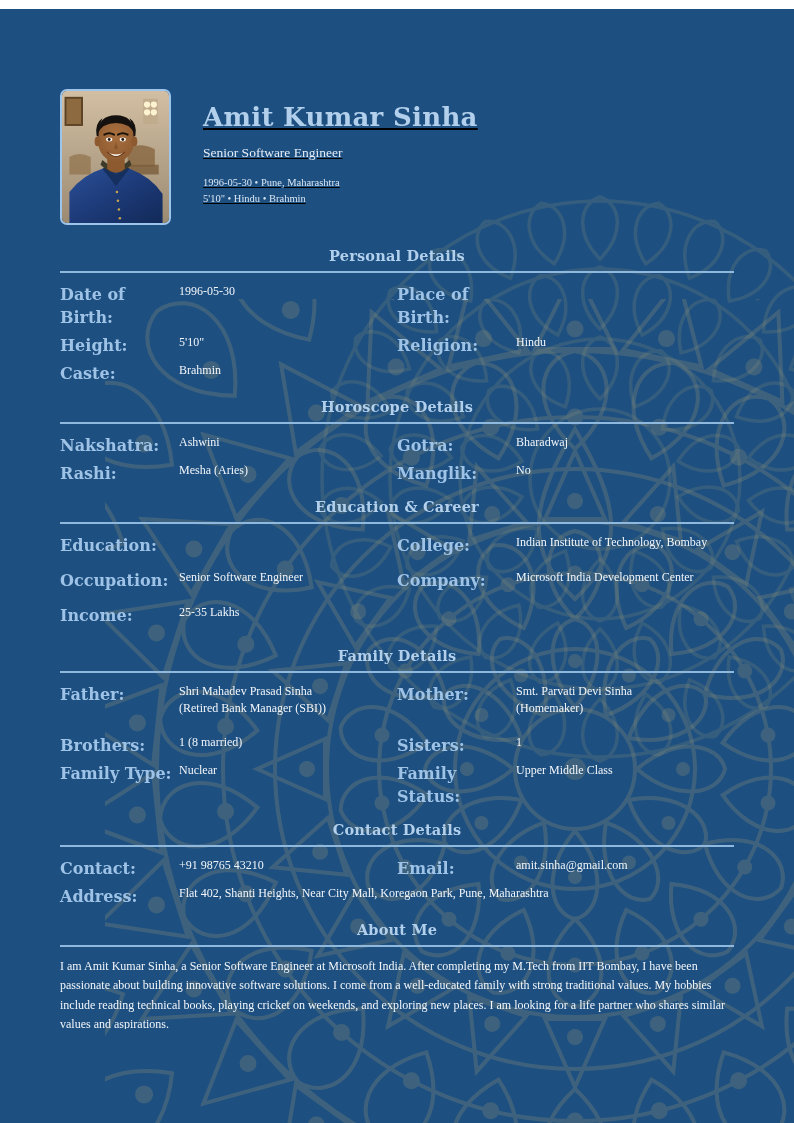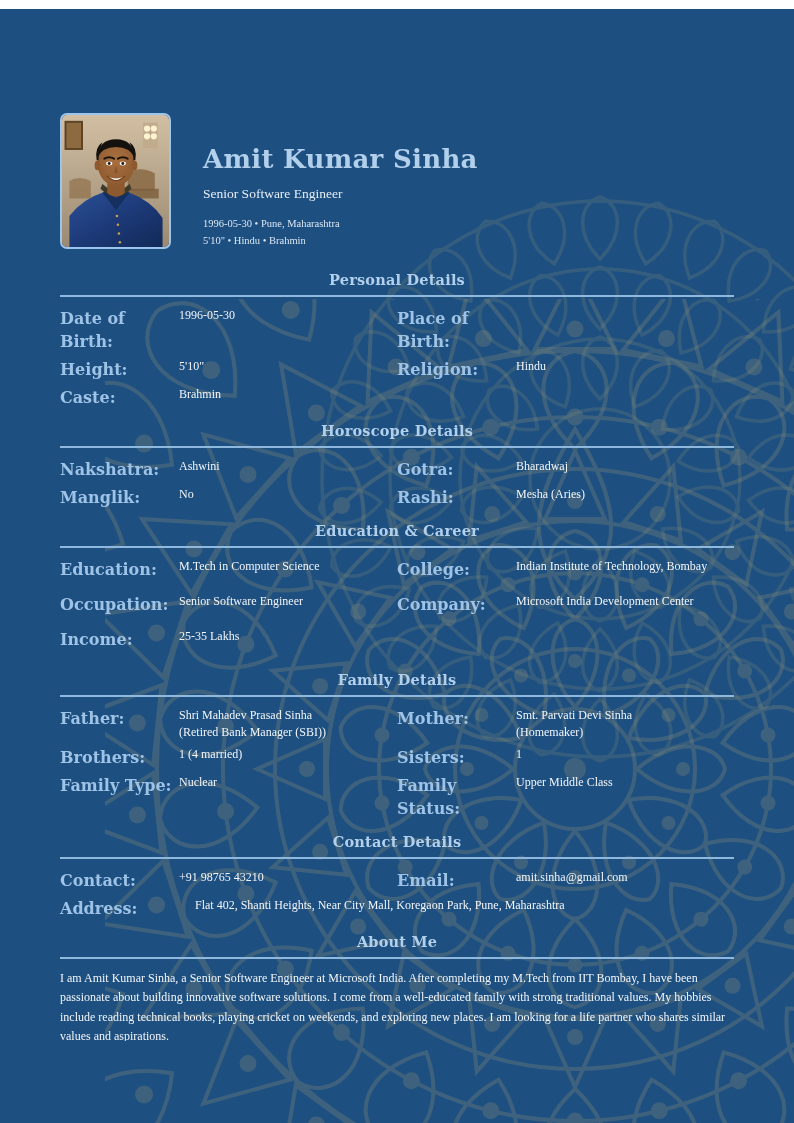--- a/index.html
+++ b/index.html
@@ -62,23 +62,24 @@
 
   #content {
     position: relative;
     z-index: 2;
     padding: 0 60px;
   }
 
   
   .header {
     display: flex;
-    align-items: flex-end;
-    padding-top: 104px;
+    align-items: flex-start;
+    padding-top: 80px;
     margin-bottom: 22px;
+    text-decoration: underline;
   }
   .photo-frame {
     width: 111px;
     height: 136px;
     border: 2.5px solid #9dc4ea;
     border-radius: 7px;
     overflow: hidden;
     flex: 0 0 auto;
     background: #2a3a4a;
     box-sizing: border-box;
@@ -131,42 +132,42 @@
     display: flex;
     flex-wrap: wrap;
   }
   .cell {
     width: 50%;
     display: flex;
     box-sizing: border-box;
     margin-bottom: 5px;
     align-items: flex-start;
   }
-  .cell.full { width: 100%; gap: 16px; }
+  .cell.full { width: 100%; }
   .lbl {
     font-family: "DejaVu Serif", "Liberation Serif", serif;
     font-size: 16px;
     font-weight: bold;
     color: #9ec3e6;
     width: 119px;
     flex: 0 0 119px;
     line-height: 1.45;
   }
   .val {
     font-size: 12px;
     color: #f2f6fa;
     line-height: 1.45;
     flex: 1 1 auto;
     white-space: pre-line;
   }
   .cell.full .val { flex: 1 1 auto; }
 
   
   .grid.edu .cell { margin-bottom: 12px; }
-  .grid.fam .cell.two-line { margin-bottom: 4px; justify-content: space-between; }
+  .grid.fam .cell.two-line { margin-bottom: 16px; justify-content: space-between; }
 
   
   .about-text {
     font-size: 12px;
     color: #f2f6fa;
     line-height: 1.62;
     text-align: left;
     margin: 0;
     max-height: 72px;
     overflow: hidden;
@@ -706,36 +707,35 @@
           <div class="grid">
             <div class="cell">
               <div class="lbl">Nakshatra:</div>
               <div class="val">Ashwini</div>
             </div>
             <div class="cell">
               <div class="lbl">Gotra:</div>
               <div class="val">Bharadwaj</div>
             </div>
             <div class="cell">
+              <div class="lbl">Rashi:</div>
+              <div class="val">Mesha (Aries)</div>
+            </div>
+            <div class="cell">
               <div class="lbl">Manglik:</div>
               <div class="val">No</div>
-            </div>
-            <div class="cell">
-              <div class="lbl">Rashi:</div>
-              <div class="val">Mesha (Aries)</div>
             </div>
           </div>
         </div>
         <div class="section">
           <div class="section-title">Education &amp; Career</div>
           <div class="rule"></div>
           <div class="grid edu">
             <div class="cell">
               <div class="lbl">Education:</div>
-              <div class="val">M.Tech in Computer Science</div>
             </div>
             <div class="cell">
               <div class="lbl">College:</div>
               <div class="val">Indian Institute of Technology, Bombay</div>
             </div>
             <div class="cell">
               <div class="lbl">Occupation:</div>
               <div class="val">Senior Software Engineer</div>
             </div>
             <div class="cell">
@@ -757,21 +757,21 @@
               <div class="val">Shri Mahadev Prasad Sinha
 (Retired Bank Manager (SBI))</div>
             </div>
             <div class="cell two-line">
               <div class="lbl">Mother:</div>
               <div class="val">Smt. Parvati Devi Sinha
 (Homemaker)</div>
             </div>
             <div class="cell">
               <div class="lbl">Brothers:</div>
-              <div class="val">1 (4 married)</div>
+              <div class="val">1 (8 married)</div>
             </div>
             <div class="cell">
               <div class="lbl">Sisters:</div>
               <div class="val">1</div>
             </div>
             <div class="cell">
               <div class="lbl">Family Type:</div>
               <div class="val">Nuclear</div>
             </div>
             <div class="cell">

